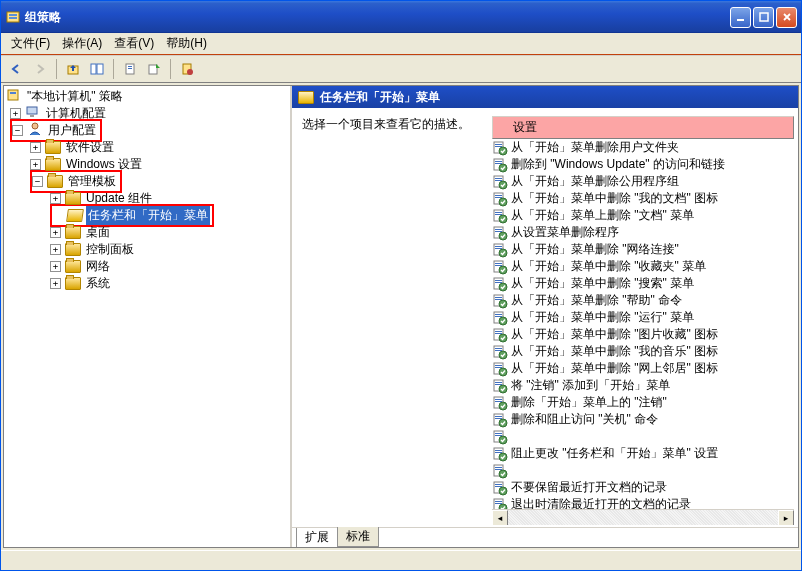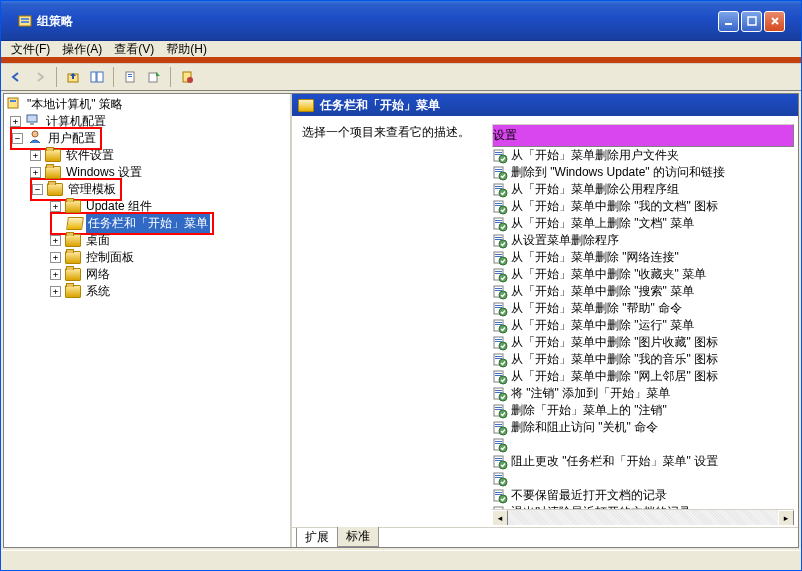--- a/index.html
+++ b/index.html
@@ -1,25 +1,25 @@
 <!DOCTYPE html>
 <html><head>
 <meta charset="utf-8">
 <style>
 * { box-sizing: border-box; margin: 0; padding: 0; font-family: "SimSun", "宋体", Tahoma, sans-serif; font-size: 12px; }
 body { background: #0055EA; width: 802px; height: 571px; overflow: hidden; }
 .window { width: 802px; height: 571px; border: 1px solid #0055EA; background: #ECE9D8; display: flex; flex-direction: column; }
-.titlebar { height: 40px; background: linear-gradient(to bottom, #3B77DD 0%, #2B5FCB 8%, #1E4EC7 40%, #1941A5 88%, #1941A5 95%, #0C2F8A 100%); display: flex; align-items: center; padding: 0 16px; color: #fff; }
+.titlebar { height: 32px; background: linear-gradient(to bottom, #3B77DD 0%, #2B5FCB 8%, #1E4EC7 40%, #1941A5 88%, #1941A5 95%, #0C2F8A 100%); display: flex; align-items: center; padding: 0 4px; color: #fff; }
 .titlebar .icon { width: 16px; height: 16px; margin-right: 4px; display: flex; align-items: center; justify-content: center; }
 .titlebar .title { flex: 1; font-weight: bold; font-family: Tahoma, "SimSun"; }
 .winbtns { display: flex; gap: 2px; }
 .winbtn { width: 21px; height: 21px; border-radius: 3px; border: 1px solid #fff; display: flex; align-items: center; justify-content: center; font-family: Tahoma; font-weight: bold; color: #fff; }
 .winbtn.min, .winbtn.max { background: linear-gradient(to bottom,#7BA4E8,#3865C9); }
 .winbtn.close { background: linear-gradient(to bottom,#E88A6C,#D54A1F); }
-.menubar { height: 22px; background: #ECE9D8; display: flex; align-items: center; padding: 0 4px; border-bottom: 6px solid #c2410c; }
+.menubar { height: 22px; background: #ECE9D8; display: flex; align-items: center; padding: 0 4px; border-bottom: 1px solid #c2410c; }
 .menubar span { padding: 2px 6px; cursor: default; }
 .toolbar { height: 28px; background: #ECE9D8; display: flex; align-items: center; padding: 2px 4px; gap: 2px; border-top: 1px solid #D4D0C8; border-bottom: 1px solid #808080; }
 .tbtn { width: 22px; height: 22px; display: flex; align-items: center; justify-content: center; border: 1px solid transparent; }
 .tsep { width: 1px; height: 20px; background: #ACA899; margin: 0 3px; }
 .client { flex: 1; display: flex; border: 1px solid #808080; margin: 2px; background: #fff; overflow: hidden; }
 .leftpane { width: 288px; border-right: 2px solid #D4D0C8; background: #fff; overflow: auto; padding: 2px; }
 .tree { font-size: 12px; }
 .node { display: flex; align-items: center; height: 17px; white-space: nowrap; }
 .exp { width: 11px; height: 11px; border: 1px solid #919191; background: #fff; display: flex; align-items: center; justify-content: center; font-size: 9px; line-height: 1; margin-right: 4px; cursor: pointer; font-family: monospace; }
 .noexp { width: 11px; margin-right: 4px; }
@@ -30,21 +30,21 @@
 .nodelbl { padding: 1px 2px; }
 .nodelbl.sel { background: #316AC5; color: #fff; }
 .redbox { border: 2px solid #FF0000; display: inline-flex; align-items: center; padding-right: 2px; }
 .ind { display:inline-block; }
 .rightpane { flex: 1; display: flex; flex-direction: column; background: #fff; }
 .rheader { height: 22px; background: linear-gradient(to bottom,#1E4EC7,#1941A5); color: #fff; display: flex; align-items: center; padding: 0 6px; font-weight: bold; }
 .rheader .ricon { width: 16px; height: 13px; margin-right: 6px; }
 .rbody { flex: 1; display: flex; padding: 8px 4px 2px 10px; overflow: hidden; }
 .rleft { width: 190px; }
 .rright { flex: 1; display: flex; flex-direction: column; overflow: hidden; }
-.colhdr { background: #d946ef; border: 1px solid #D4D0C8; border-right: 1px solid #808080; border-bottom: 1px solid #808080; padding: 2px 0; }
+.colhdr { background: #fca5a5; border: 1px solid #D4D0C8; border-right: 1px solid #808080; border-bottom: 1px solid #808080; padding: 2px 20px; }
 .setlist { flex: 1; overflow: hidden; }
 .sitem { display: flex; align-items: center; height: 17px; white-space: nowrap; }
 .sitem .sicon { width: 16px; height: 16px; margin-right: 3px; display: flex; align-items:center; justify-content:center; }
 .tabs { height: 20px; display: flex; align-items: flex-end; padding-left: 4px; background: #fff; border-top: 1px solid #D4D0C8; }
 .tab { border: 1px solid #919191; border-top: none; padding: 1px 8px; background: #ECE9D8; margin-right: -1px; font-size: 12px; cursor: pointer; }
 .tab.active { background: #fff; border-bottom: 1px solid #fff; position: relative; top: 1px; }
 .scroll-h { height: 16px; background: #ECE9D8; border-top: 1px solid #D4D0C8; display: flex; }
 .sbtn { width: 16px; height: 16px; background: #ECE9D8; border: 1px solid #fff; border-right-color:#808080; border-bottom-color:#808080; display:flex; align-items:center; justify-content:center; font-size:9px; }
 .strack { flex:1; background: repeating-linear-gradient(45deg,#E8E8E8,#E8E8E8 1px,#F4F4F4 1px,#F4F4F4 2px); }
 .statusbar { height: 20px; background: #ECE9D8; border-top: 1px solid #fff; }

